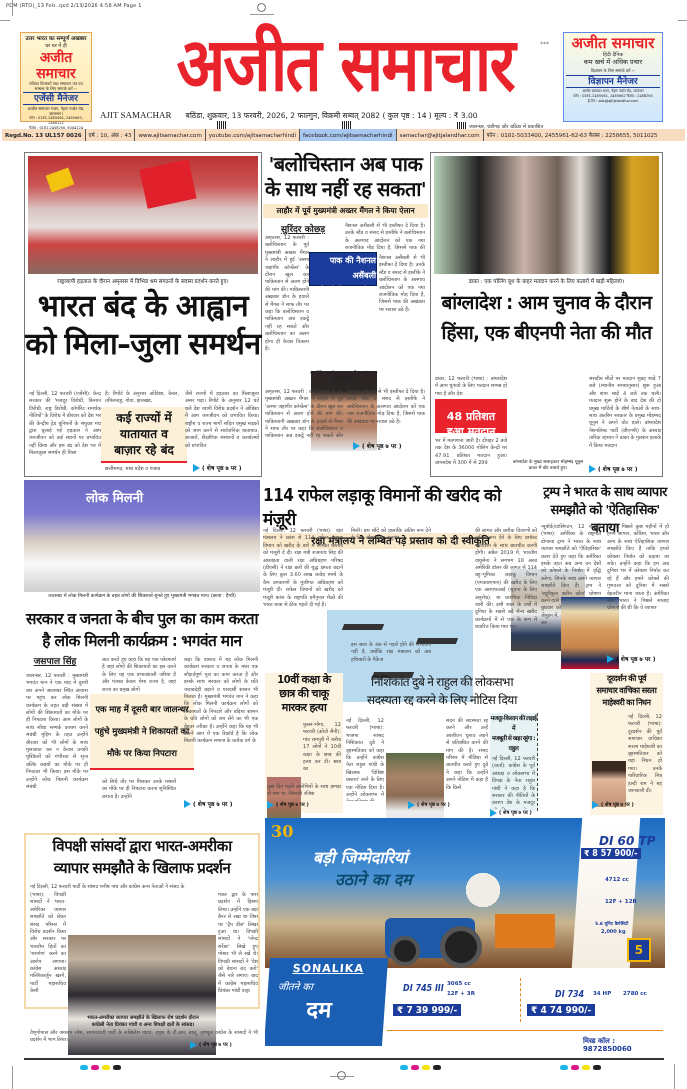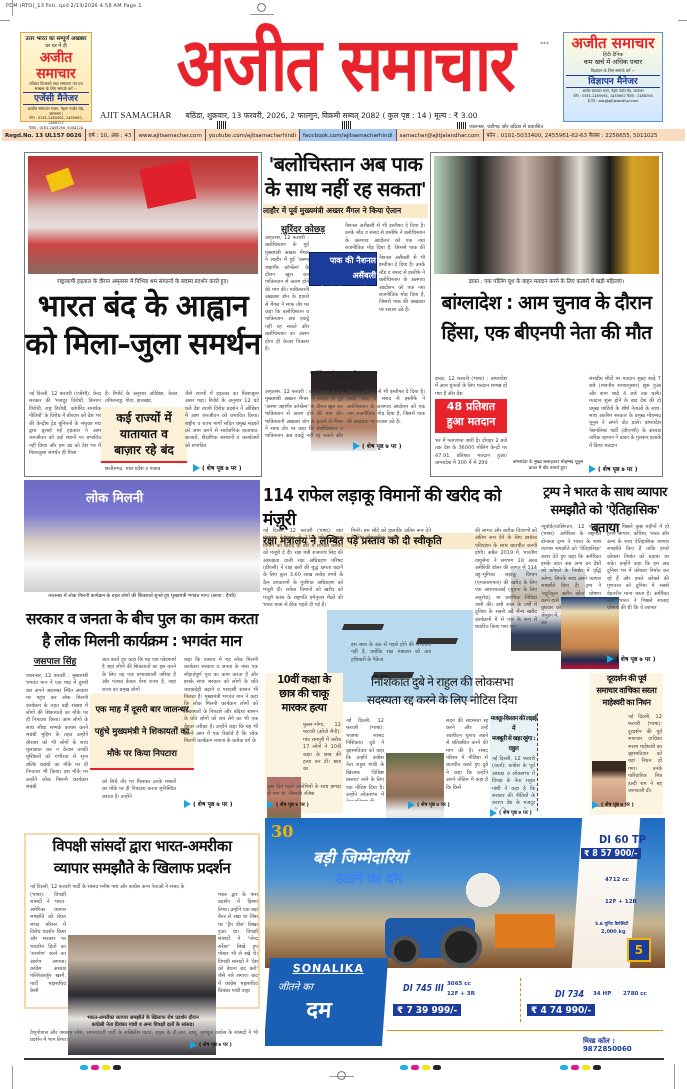--- a/index.html
+++ b/index.html
@@ -17,21 +17,21 @@
 .dateline b{font-family:"Liberation Serif",serif;font-weight:normal;font-size:9px;margin-right:14px}
 .pubnote{left:455px;top:122px;font-size:5px;color:#333}
 .infostrip{left:2px;top:129px;width:683px;height:12px;background:#f9dcc0;font-size:5.5px;line-height:12px;display:flex;white-space:nowrap;overflow:hidden}
 .infostrip span{padding:0 3px;border-right:1px solid #555}
 .infostrip .fb{background:#a9c8f0}
 .qr{display:inline-block;width:10px;height:10px;background:repeating-linear-gradient(90deg,#222 0 1px,#fff 1px 2px),#fff;vertical-align:middle;margin:0 2px}
 .box{border:1px solid #777;background:#fff}
 .photo{background:#888;overflow:hidden;position:relative}
 .cap{font-size:5.5px;line-height:8px;color:#222;text-align:center;white-space:nowrap;overflow:hidden}
 .hl{font-family:"DejaVu Sans Condensed","DejaVu Sans",sans-serif;font-weight:bold;color:#111;text-align:center;letter-spacing:-.5px}
-.sub{font-weight:bold;color:#111;background:#fbe9cc}
+.sub{font-weight:bold;color:#111;text-align:center;background:#fbe9cc}
 .body{font-size:5px;line-height:7.4px;color:#444;text-align:justify;overflow:hidden}
 .cont{font-size:6px;font-weight:bold;color:#111}
 .cont i{display:inline-block;width:0;height:0;border-left:7px solid #1ba3e0;border-top:4px solid transparent;border-bottom:4px solid transparent;vertical-align:middle;margin-right:2px}
 .byline{font-weight:bold;font-size:9px;text-decoration:underline;text-align:center;color:#222}
 .pull{background:#fdf0d8;text-align:center;color:#111;font-weight:bold;border-bottom:2px solid #e8232b}
 .redbox{background:#e8232b;color:#fff;font-weight:bold;text-align:center}
 .reg{display:flex;gap:3px;justify-content:center;align-items:center;margin-top:2px}
 .reg span{width:8px;height:5px;border-radius:3px;display:inline-block}
 </style>
 </head>
@@ -124,21 +124,21 @@
   <div class="abs body" style="left:84px;top:236px;width:78px;height:52px">नैशनल असैंबली से भी इस्तीफा दे दिया है। उनके स्टैंड व संसद से इस्तीफे ने बलोचिस्तान के अलगाव आंदोलन को एक नया राजनीतिक मोड़ दिया है, जिससे पाक की अखंडता पर सवाल उठे हैं।</div>
   <div class="abs cont" style="left:90px;top:290px"><i></i><span>( शेष पृष्ठ ७ पर )</span></div>
 </div>
 
 <div class="abs box" style="left:430px;top:152px;width:233px;height:325px">
   <div class="photo" style="margin:3px;height:118px;background:linear-gradient(90deg,#b7d2b8 0%,#222 20%,#c9b3a8 40%,#706058 55%,#e2dcd4 65%,#1a1a1a 78%,#d7a425 88%,#c48d1c 100%)"></div>
   <div class="cap">ढाका : एक पोलिंग बूथ के बाहर मतदान करने के लिए कतारों में खड़ी महिलाएं।</div>
   <div class="hl" style="font-size:19px;line-height:30px;margin-top:2px">बांग्लादेश : आम चुनाव के दौरान</div>
   <div class="hl" style="font-size:19px;line-height:30px">हिंसा, एक बीएनपी नेता की मौत</div>
   <div class="abs body" style="left:4px;top:222px;width:72px;height:22px">ढाका, 12 फरवरी (भाषा) : बांग्लादेश में आम चुनावों के लिए मतदान सम्पन्न हो गया है और देश</div>
-  <div class="abs redbox" style="left:4px;top:246px;width:72px;height:34px;padding-top:0">
+  <div class="abs redbox" style="left:4px;top:246px;width:72px;height:34px;padding-top:10px">
     <div style="font-size:11px;line-height:15px">48 प्रतिशत</div>
     <div style="font-size:11px;line-height:15px">हुआ मतदान</div>
   </div>
   <div class="abs body" style="left:4px;top:284px;width:72px;height:38px">भर में मतगणना जारी है। दोपहर 2 बजे तक देश के 36000 पोलिंग केन्द्रों पर 47.91 प्रतिशत मतदान हुआ। बांग्लादेश में 300 में से 299</div>
   <div class="abs photo" style="left:80px;top:222px;width:74px;height:82px;background:linear-gradient(180deg,#d8dfe6 0%,#c7b9a8 35%,#f0f0f0 55%,#2b3b5a 80%,#444 100%)"></div>
   <div class="abs cap" style="left:80px;top:306px;width:74px;white-space:normal;font-size:4.5px;line-height:6px">बांग्लादेश के मुख्य सलाहकार मोहम्मद यूनुस ढाका में वोट डालते हुए।</div>
   <div class="abs body" style="left:158px;top:222px;width:72px;height:88px">संसदीय सीटों पर मतदान सुबह साढ़े 7 बजे (स्थानीय समयानुसार) शुरू हुआ और शाम साढ़े 4 बजे तक चली। मतदान शुरू होने के बाद देश की दो प्रमुख पार्टियों के शीर्ष नेताओं के साथ-साथ अंतरिम सरकार के प्रमुख मोहम्मद यूनुस ने अपने वोट डाले। बांग्लादेश नेशनलिस्ट पार्टी (बीएनपी) के अध्यक्ष तारिक रहमान ने ढाका के गुलशन इलाके में किया मतदान</div>
   <div class="abs cont" style="left:158px;top:312px"><i></i><span>( शेष पृष्ठ ७ पर )</span></div>
 </div>
 
@@ -232,28 +232,28 @@
   <div class="abs cap" style="left:42px;top:185px;width:150px;font-weight:bold;font-size:5px">कांग्रेसी नेता प्रियंका गांधी व अन्य विपक्षी दलों के सांसद।</div>
   <div class="abs body" style="left:192px;top:56px;width:40px;height:132px">मकर द्वार के पास प्रदर्शन में हिस्सा लिया। उन्होंने एक बड़ा बैनर ले रखा था जिस पर 'ट्रैप डील' लिखा हुआ था। विपक्षी सांसदों ने 'नरेन्द्र सरेंडर' लिखे हुए पोस्टर भी ले रखे थे। विपक्षी सांसदों ने 'देश को बेचना बंद करो' जैसे नारे लगाए। बाद में कांग्रेस महासचिव प्रियंका गांधी वाड्रा</div>
   <div class="abs body" style="left:4px;top:194px;width:228px;height:16px">वेणुगोपाल और जयराम रमेश, समाजवादी पार्टी के अखिलेश यादव, द्रमुक के टी.आर. बालू, तृणमूल कांग्रेस के सांसदों ने भी प्रदर्शन में भाग लिया।</div>
   <div class="abs cont" style="left:164px;top:206px;font-size:5px"><i></i><span>( शेष पृष्ठ ७ पर )</span></div>
 </div>
 
 <div class="abs" style="left:265px;top:818px;width:400px;height:236px;background:#fff;overflow:hidden">
   <div class="abs" style="left:0;top:0;width:400px;height:150px;background:linear-gradient(180deg,#1c6bc2 0%,#4a92d4 40%,#c9b48d 70%,#7a4d2c 100%)"></div>
   <div class="abs" style="left:6px;top:4px;color:#f2b705;font-weight:bold;font-size:16px;font-family:'DejaVu Serif',serif">30</div>
   <div class="abs" style="left:48px;top:28px;color:#fff;font-weight:bold;font-size:16px;font-style:italic">बड़ी जिम्मेदारियां</div>
-  <div class="abs" style="left:70px;top:50px;color:#3b82f6;font-weight:bold;font-size:14px;">उठाने का दम</div>
+  <div class="abs" style="left:70px;top:50px;color:#0c4a6e;font-weight:bold;font-size:16px;font-style:italic">उठाने का दम</div>
   <div class="abs" style="left:120px;top:100px;width:90px;height:40px;background:#1f5aa8;border-radius:6px"></div>
   <div class="abs" style="left:125px;top:118px;width:30px;height:30px;border-radius:50%;background:#222;border:4px solid #555"></div>
   <div class="abs" style="left:175px;top:108px;width:42px;height:42px;border-radius:50%;background:#222;border:5px solid #555"></div>
   <div class="abs" style="left:188px;top:42px;width:60px;height:60px;background:radial-gradient(circle,#f0ece6 40%,transparent 41%)"></div>
   <div class="abs" style="left:230px;top:96px;width:60px;height:34px;background:#e07a1f"></div>
   <div class="abs" style="left:312px;top:0;width:58px;height:150px;background:linear-gradient(180deg,#ffffff 0%,#f4ece0 100%);transform:skewX(-4deg)"></div>
-  <div class="abs" style="left:334px;top:16px;color:#1b3c9a;font-weight:bold;font-size:10px;">DI 60 TP</div>
+  <div class="abs" style="left:334px;top:16px;color:#1b3c9a;font-weight:bold;font-size:12px;font-style:italic">DI 60 TP</div>
   <div class="abs" style="left:316px;top:30px;background:#1b3c9a;color:#fff;font-weight:bold;font-size:8px;padding:1px 3px">₹ 8 57 900/-</div>
   <div class="abs" style="left:340px;top:58px;color:#1b3c9a;font-weight:bold;font-size:5.5px">4712 cc</div>
   <div class="abs" style="left:340px;top:80px;color:#1b3c9a;font-weight:bold;font-size:5.5px">12F + 12R</div>
   <div class="abs" style="left:330px;top:102px;color:#1b3c9a;font-weight:bold;font-size:4.5px">5.6 यूनिट कैपेसिटी</div>
   <div class="abs" style="left:336px;top:110px;color:#1b3c9a;font-weight:bold;font-size:5px">2,000 kg</div>
   <div class="abs" style="left:362px;top:120px;width:24px;height:24px;background:#1b3c9a;border:2px solid #f2b705;color:#f2b705;font-weight:bold;font-size:12px;text-align:center;line-height:20px">5</div>
   <div class="abs" style="left:2px;top:140px;width:118px;height:88px;background:#1b5fb5;transform:skewX(-4deg)">
     <div style="color:#fff;font-weight:bold;font-size:11px;text-align:center;margin-top:4px;text-decoration:underline;letter-spacing:1px">SONALIKA</div>
     <div style="color:#fff;font-size:10px;font-style:italic;margin:4px 0 0 10px">जीतने का</div>
     <div style="color:#fff;font-weight:bold;font-size:22px;margin-left:40px">दम</div>

